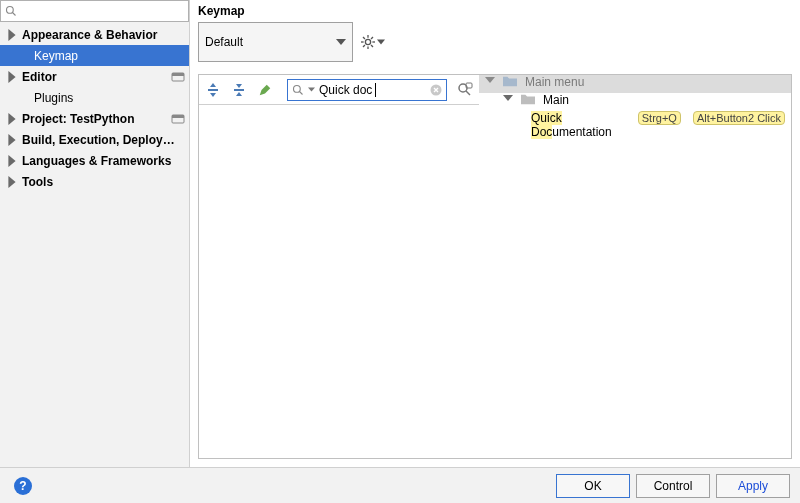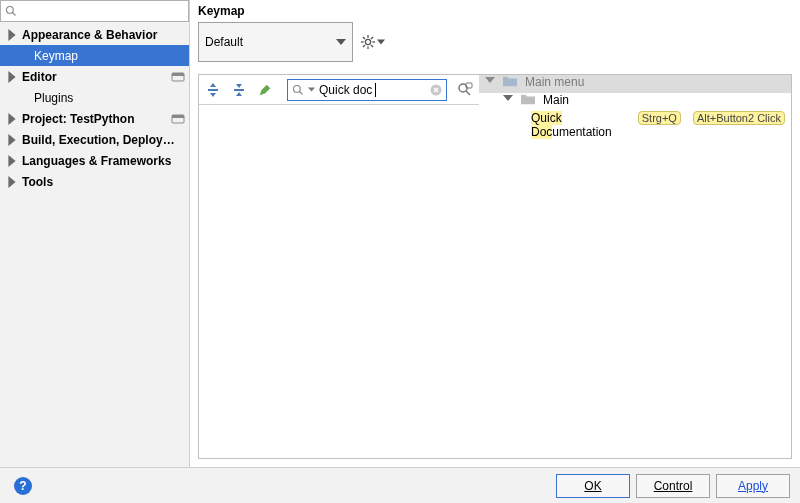--- a/index.html
+++ b/index.html
@@ -112,21 +112,21 @@
     border-top: 1px solid #d0d0d0;
     display:flex; align-items:center; justify-content:flex-end;
     padding: 0 10px; gap:6px;
     background:#f2f2f2;
   }
   .button-bar .left { margin-right:auto; margin-left:4px;}
   .btn {
     height: 24px; min-width:74px;
     border:1px solid #a0a0a0; background:#f7f7f7;
     display:flex; align-items:center; justify-content:center;
-    font-size:12px; cursor:pointer;text-decoration:underline;
+    font-size:12px; cursor:pointer;
   }
   .btn.default { border:1px solid #3874d1; }
   .btn.disabled { color:#1d4ed8; cursor:default;}
   .help-icon {
     width:18px; height:18px; border-radius:50%;
     background:#2a6fd6; color:#fff; font-weight:bold;
     display:flex; align-items:center; justify-content:center;
     font-size:12px;
   }
   .clear-x { cursor:pointer; }

